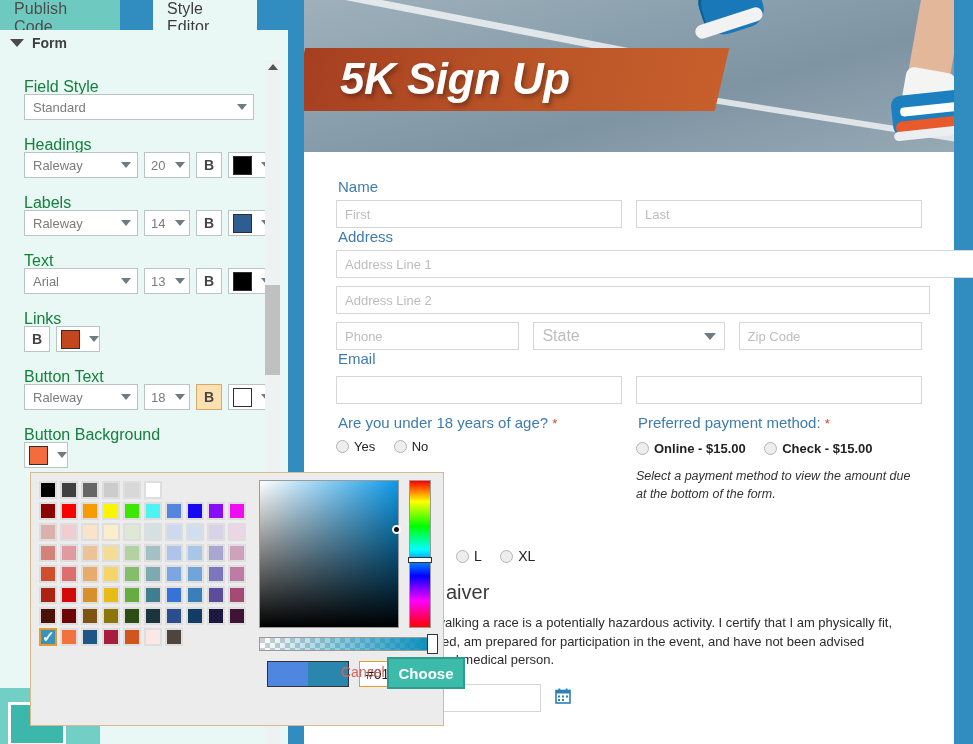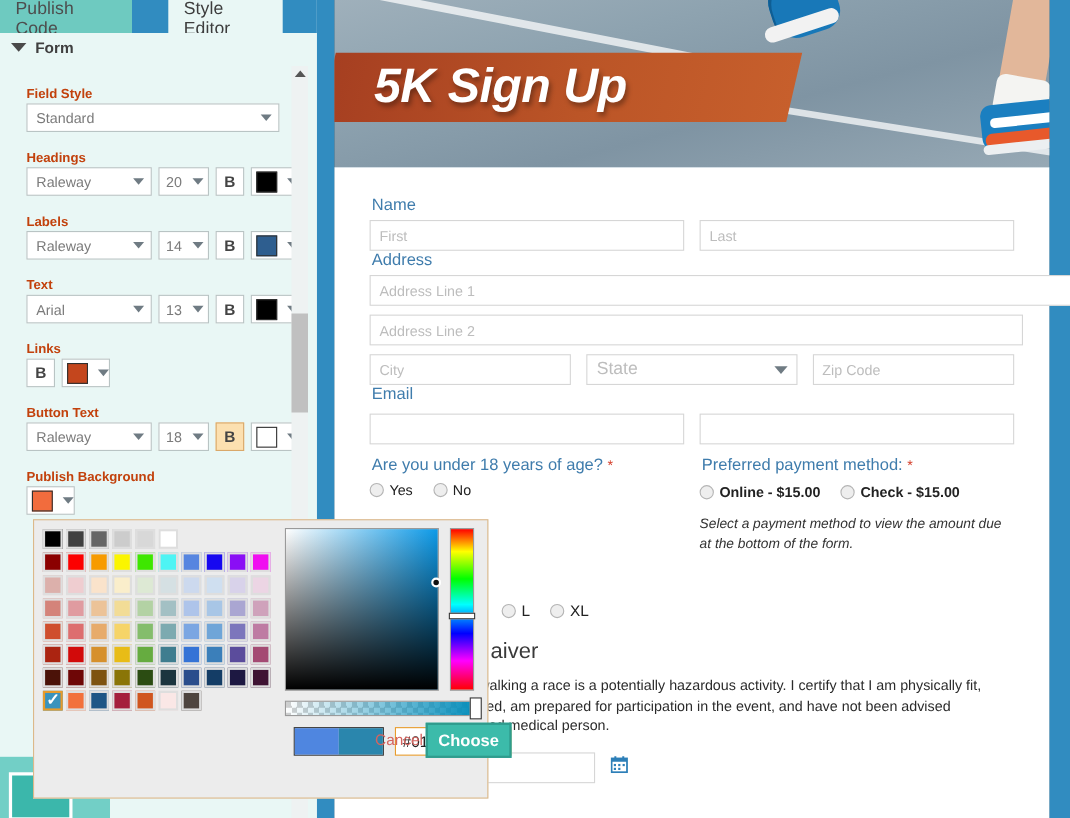--- a/index.html
+++ b/index.html
@@ -18,21 +18,21 @@
   #tab-publish { left:0; width:120px; background:#6ecac0; }
   #tab-style   { left:120px; width:104px; background:#e9f7f5; color:#3d3d3d;margin-left:33px; }
 
   #panel-body { position:absolute; left:0; top:30px; width:288px; height:714px; background:#e9f7f5; }
 
   
   #form-header { position:absolute; left:10px; top:5px; display:flex; align-items:center; gap:8px; }
   #form-caret { width:0;height:0;border-left:7px solid transparent;border-right:7px solid transparent;border-top:8px solid #4a4a4a; }
   #form-title { font-size:14px; font-weight:bold; color:#3f3f3f; }
 
-  .grp-label { position:absolute; font-size:12px; font-weight:bold; color:#c2410c; left:24px; }
+  .grp-label { position:absolute; font-size:16px; font-weight:normal; color:#15803d; left:24px; }
   .ctl-row { position:absolute; left:24px; display:flex; gap:6px; }
 
   .sel {
     height:26px; border:1px solid #b9c4c4; background:#fff; color:#7b7b7b;
     font-size:13px; display:flex; align-items:center; justify-content:space-between;
     padding:0 6px 0 8px;
   }
   .sel .cv { white-space:nowrap; }
   .chev { width:0;height:0;border-left:5px solid transparent;border-right:5px solid transparent;
           border-top:6px solid #6f7b83; margin-left:6px; flex:none; }
@@ -50,21 +50,21 @@
   #lscroll-up { position:absolute; left:3px; top:4px; width:0;height:0;
                 border-left:5px solid transparent;border-right:5px solid transparent;border-bottom:6px solid #555; }
   #lscroll-thumb { position:absolute; left:0; top:225px; width:15px; height:90px; background:#c0c0c0; }
 
   
   #teal-btn { position:absolute; left:8px; top:672px; width:58px; height:44px;
               background:#3bb7ab; border:3px solid #ffffff; }
   #teal-strip { position:absolute; left:0; top:658px; width:100px; height:58px; background:#72cfc6; }
 
   
-  #preview { position:absolute; left:304px; top:0; width:650px; height:744px; background:#0c4a6e; }
+  #preview { position:absolute; left:304px; top:0; width:650px; height:744px; background:#c4b5fd; }
   #banner { position:relative; width:650px; height:152px; overflow:hidden;
             background:linear-gradient(165deg,#9fb0bb 0%,#8ea3b0 30%,#7f94a3 62%,#97a9b5 100%); }
   .track-line { position:absolute; background:rgba(255,255,255,.72); }
   #tl1 { left:-40px; top:18px; width:420px; height:7px; transform:rotate(11deg); }
   #tl2 { left:250px; top:110px; width:480px; height:6px; transform:rotate(9deg); }
   #shoe-a { position:absolute; left:395px; top:-26px; width:62px; height:58px; background:#1878b8;
             border-radius:26px 30px 18px 22px; transform:rotate(-18deg); box-shadow:2px 3px 0 #0f5e94 inset; }
   #shoe-a-sole { position:absolute; left:390px; top:16px; width:70px; height:14px; background:#f2f2f2;
             border-radius:10px; transform:rotate(-18deg); }
   #leg { position:absolute; left:610px; top:-24px; width:42px; height:130px; background:#e2b79a;
@@ -252,21 +252,21 @@
       </div>
       <div class="btn-b on">
         <span>B</span>
       </div>
       <div class="sel-color">
         <span class="sw" id="sw-btntext" style="background: rgb(255, 255, 255);"></span>
         <span class="chev"></span>
       </div>
     </div>
 
-    <div class="grp-label" style="top:396px">Publish Background</div>
+    <div class="grp-label" style="top:396px">Button Background</div>
     <div class="ctl-row" style="top:412px">
       <div class="sel-color">
         <span class="sw" id="sw-btnbg" style="background: rgb(242, 108, 61);"></span>
         <span class="chev"></span>
       </div>
     </div>
 
     <div id="teal-strip"></div>
     <div id="teal-btn"></div>
 
@@ -308,21 +308,21 @@
 
     <div class="f-label">Address</div>
     <div class="f-input mb8" style="width:696px">
       <span>Address Line 1</span>
     </div>
     <div class="f-input mb8" style="width:594px">
       <span>Address Line 2</span>
     </div>
     <div class="row mb14">
       <div class="f-input" style="width:188px">
-        <span>City</span>
+        <span>Phone</span>
       </div>
       <div class="f-sel" style="width:196px">
         <span>State</span>
         <span class="chev2"></span>
       </div>
       <div class="f-input" style="width:188px">
         <span>Zip Code</span>
       </div>
     </div>
 

